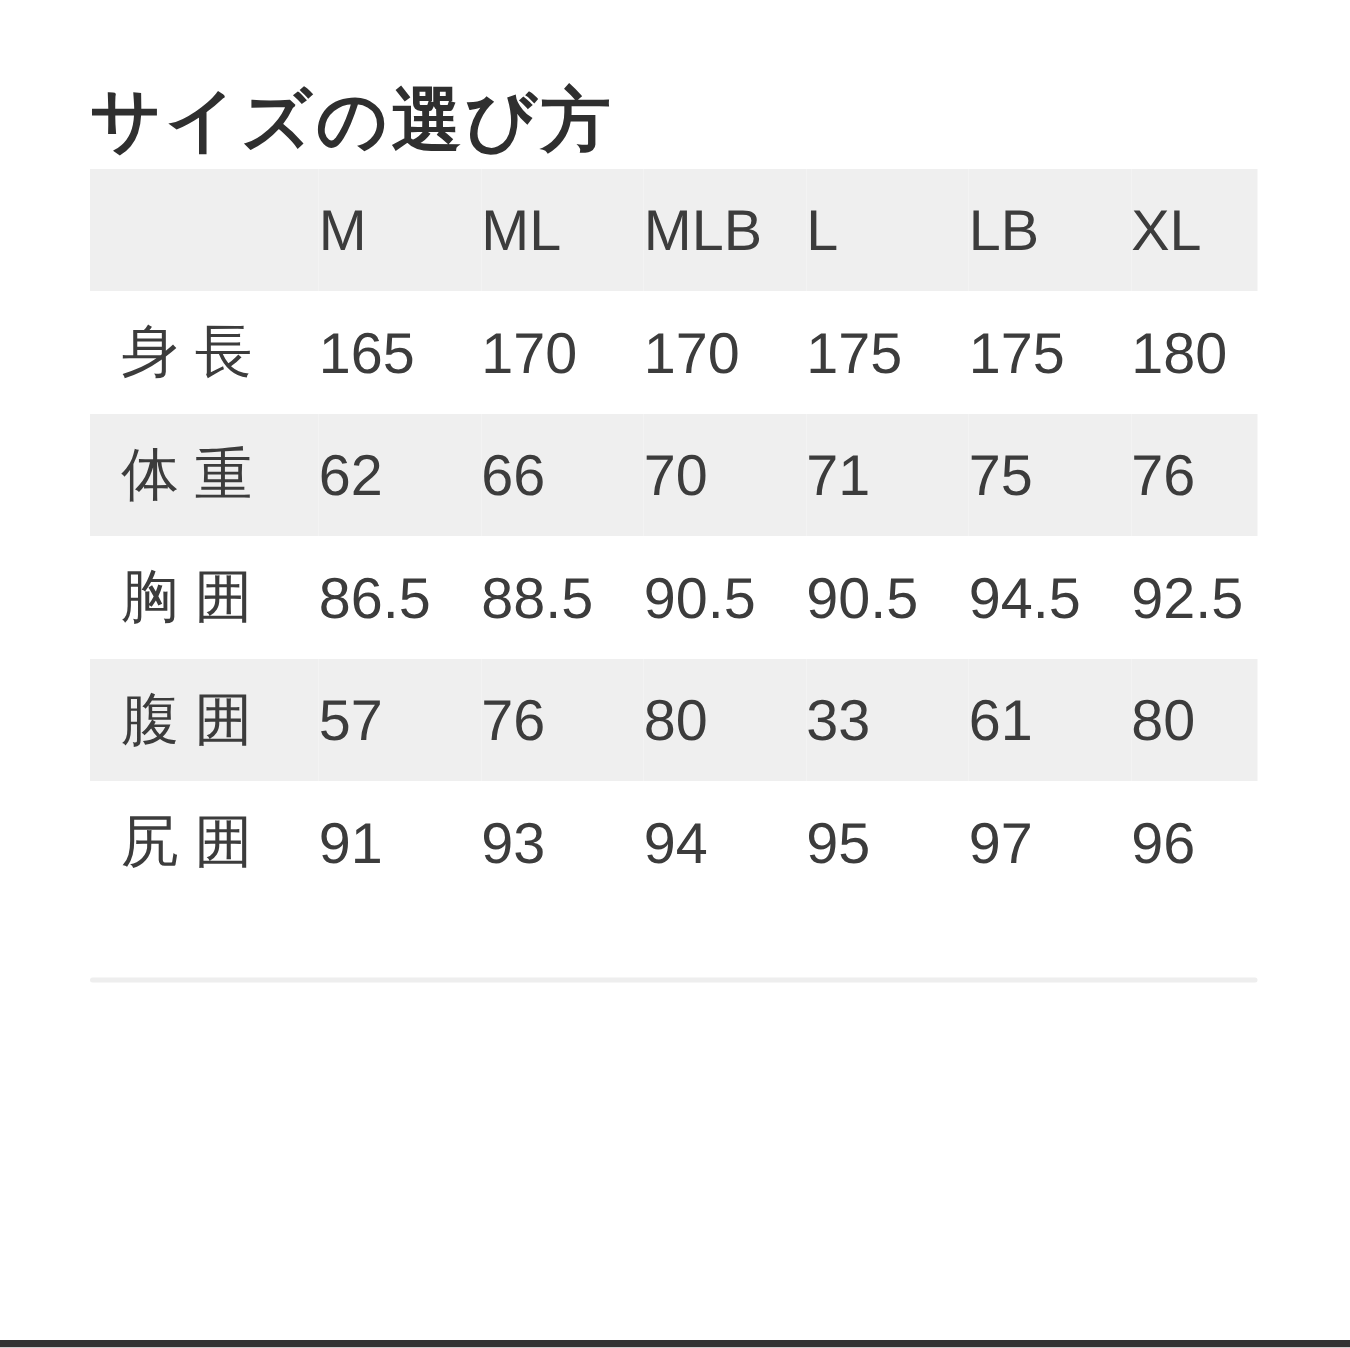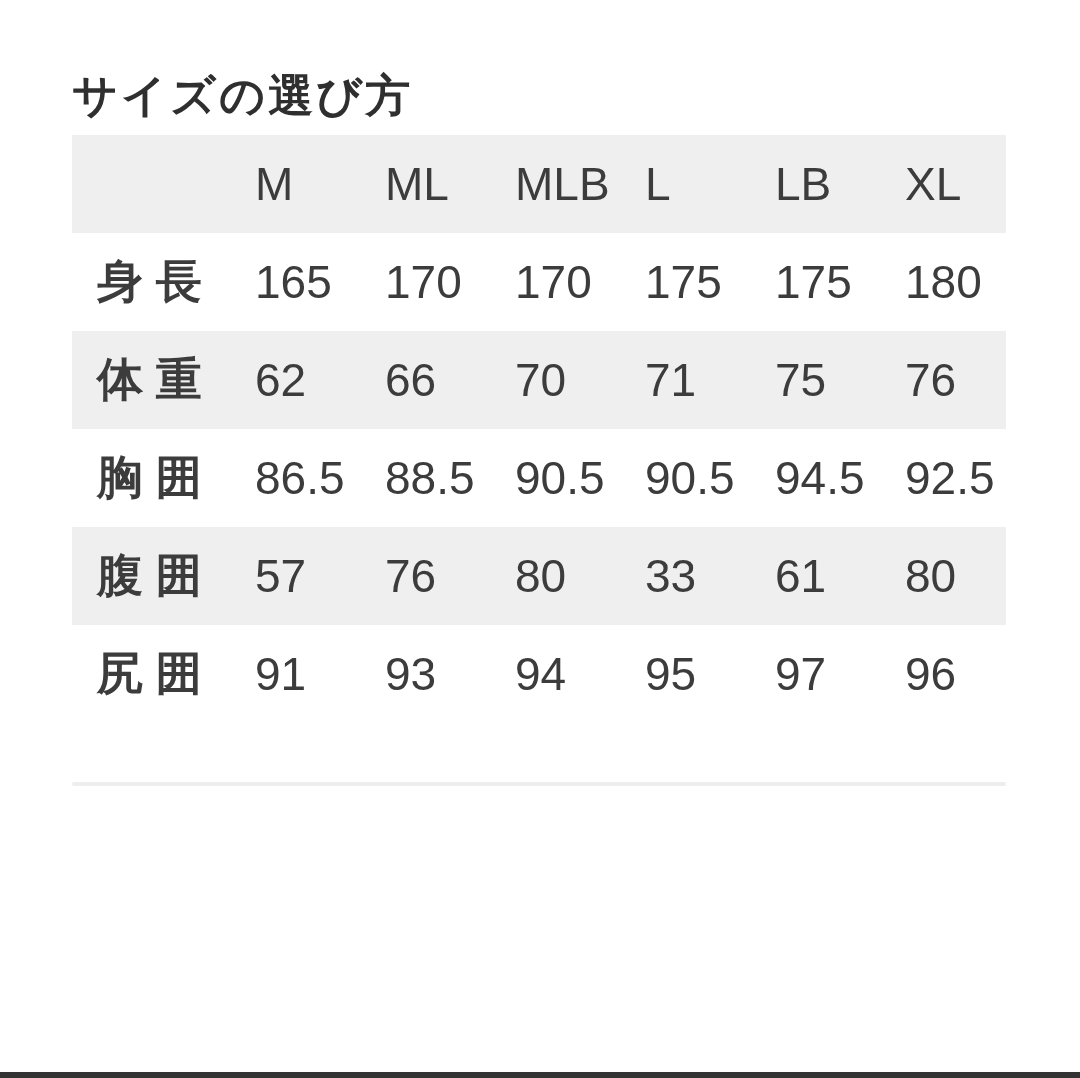--- a/index.html
+++ b/index.html
@@ -15,21 +15,21 @@
     font-family: "Liberation Sans", "DejaVu Sans", sans-serif;
     color: var(--text, #3c3c3c);
   }
   .page {
     padding-left: 72px;
     padding-right: 74px;
   }
   h1.title {
     margin: 0;
     padding-top: 72px;
-    font-size: 45px;
+    font-size: 56px;
     line-height: 48px;
     font-weight: bold;
     letter-spacing: 3px;
     color: var(--title-text, #2f2f2f);
   }
   table.size-table {
     margin-top: 15px;
     width: 934px;
     border-collapse: collapse;
     table-layout: fixed;
@@ -41,21 +41,20 @@
     text-align: left;
     height: 98px;
     padding: 0;
     vertical-align: middle;
     white-space: nowrap;
     overflow: hidden;
   }
   table.size-table th.row-label,
   table.size-table th.corner {
     padding-left: 25px;
-    font-weight: bold;
   }
   thead tr {
     background: var(--stripe, #efefef);
   }
   tbody tr:nth-child(even) {
     background: var(--stripe, #efefef);
   }
   .divider {
     margin-top: 59px;
     height: 4px;

